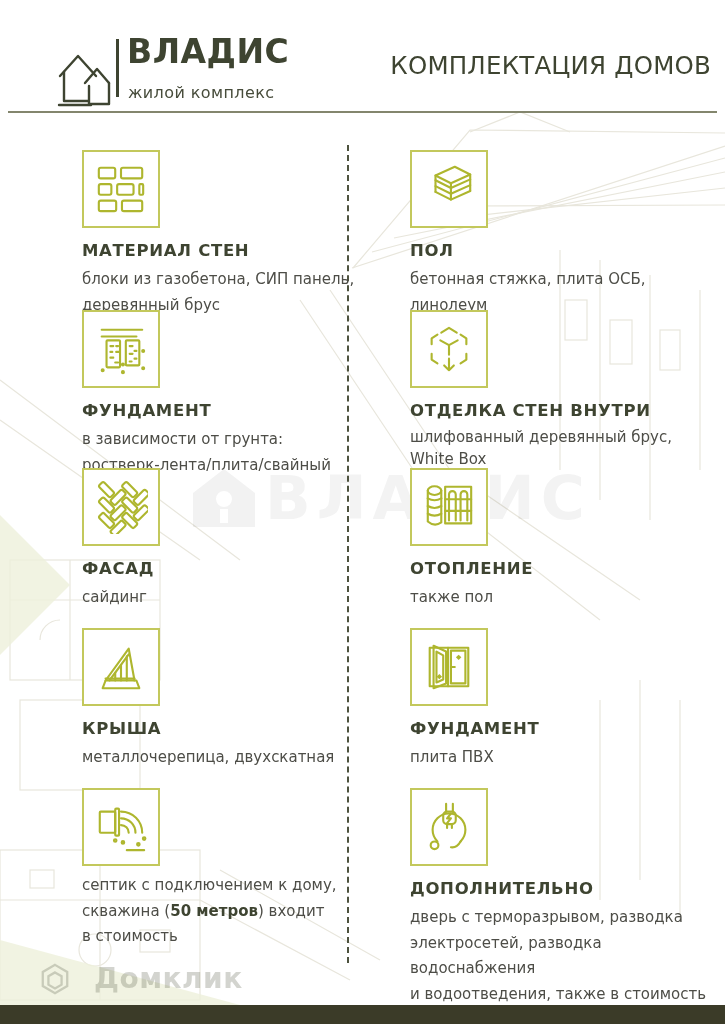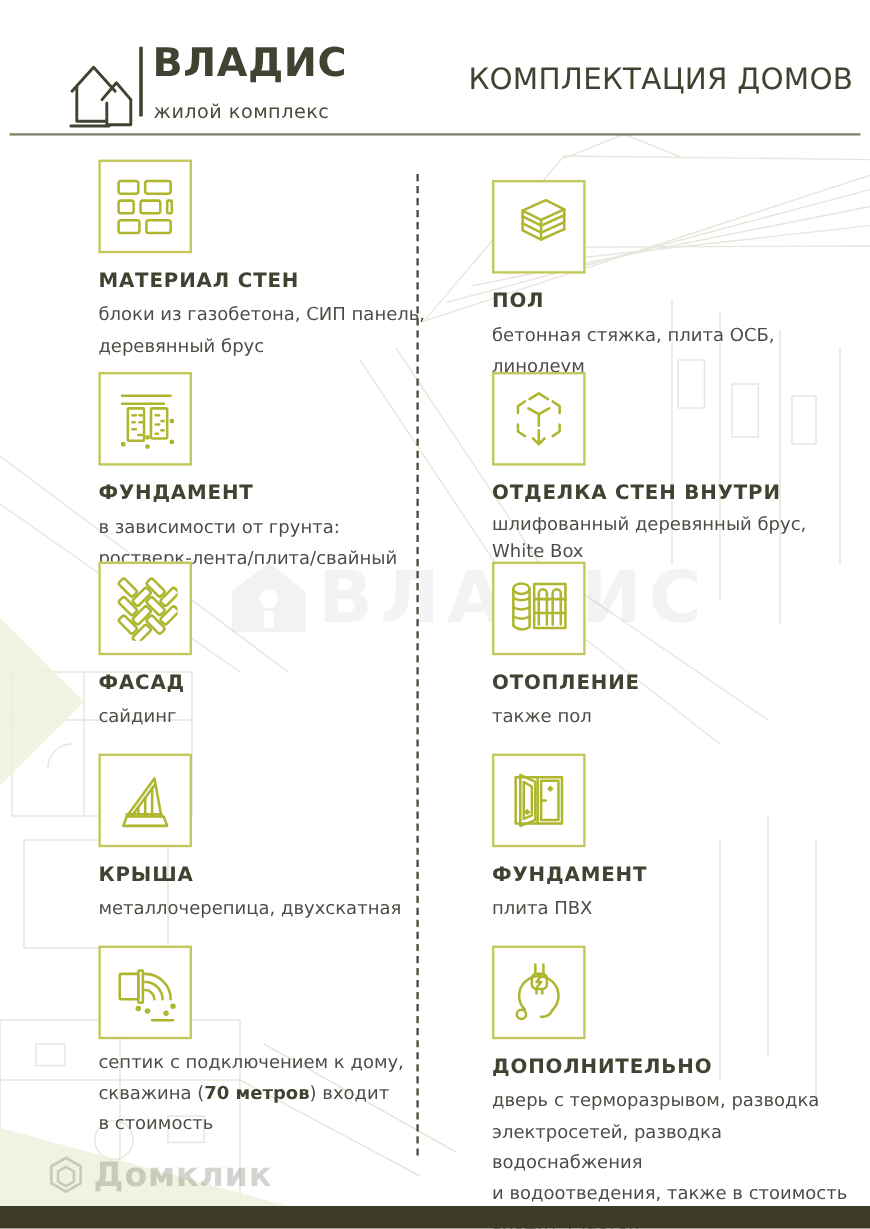--- a/index.html
+++ b/index.html
@@ -2,21 +2,21 @@
 <html><head>
 <meta charset="utf-8">
 <style>
   html,body{margin:0;padding:0;background:#ffffff;}
   .page{position:relative;width:725px;height:1024px;background:#ffffff;overflow:hidden;
         font-family:"DejaVu Sans","Liberation Sans",sans-serif;color:#3e4431;}
   .bg-svg{position:absolute;left:0;top:0;z-index:0;}
   
   .wm-center{position:absolute;left:193px;top:468px;display:flex;align-items:center;gap:10px;z-index:1;}
   .wm-center .wm-text{font-size:60px;font-weight:800;letter-spacing:6px;color:rgba(40,42,34,0.055);line-height:1;}
-  .wm-bottom{position:absolute;left:40px;top:963px;display:flex;align-items:center;gap:8px;z-index:1;}
+  .wm-bottom{position:absolute;left:40px;top:963px;display:flex;align-items:center;gap:24px;z-index:1;}
   .wm-bottom .wm-text{font-size:28px;font-weight:700;color:rgba(80,82,64,0.25);letter-spacing:0.5px;line-height:1;}
   
   .logo-houses{position:absolute;left:57px;top:46px;z-index:3;}
   .logo-divider{position:absolute;left:116px;top:39px;width:2.5px;height:58px;background:#3e4431;z-index:3;}
   .logo-title{position:absolute;left:127px;top:32px;font-size:33px;font-weight:800;letter-spacing:0.5px;color:#3e4431;z-index:3;}
   .logo-sub{position:absolute;left:128px;top:83px;font-size:16px;letter-spacing:0.4px;color:#474c3b;z-index:3;}
   .page-title{position:absolute;right:14px;top:51px;font-size:24.5px;font-weight:400;letter-spacing:0.2px;color:#3e4431;z-index:3;}
   .header-rule{position:absolute;left:8px;top:111px;width:709px;height:2px;background:#83866d;z-index:2;}
   
   .col-sep{position:absolute;left:347px;top:145px;height:818px;width:0;border-left:2px dashed #4d523e;z-index:2;}
@@ -96,21 +96,21 @@
     </g>
   </svg>
   <div class="logo-divider"></div>
   <div class="logo-title">ВЛАДИС</div>
   <div class="logo-sub">жилой комплекс</div>
   <div class="page-title">КОМПЛЕКТАЦИЯ ДОМОВ</div>
   <div class="header-rule"></div>
 
   <div class="col-sep"></div>
 
-  <div class="item left" style="top:133px">
+  <div class="item left" style="top:150px">
     <div class="icon-box">
       <svg class="icon-svg" width="54" height="54" viewBox="0 0 56 56">
         <rect x="5" y="6" width="17" height="11" rx="2"></rect>
         <rect x="28" y="6" width="22" height="11" rx="2"></rect>
         <rect x="5" y="23" width="13" height="11" rx="2"></rect>
         <rect x="24" y="23" width="17" height="11" rx="2"></rect>
         <rect x="47" y="23" width="4" height="11" rx="1"></rect>
         <rect x="5" y="40" width="18" height="11" rx="2"></rect>
         <rect x="29" y="40" width="21" height="11" rx="2"></rect>
       </svg>
@@ -183,21 +183,21 @@
         <path d="M28,19 A15,15 0 0 1 43,34"></path>
         <path d="M28,26 A8,8 0 0 1 36,34"></path>
         <circle cx="52" cy="40" r="1.3"></circle>
           <circle cx="46" cy="46" r="1.3"></circle>
         <circle cx="30" cy="44" r="1.3"></circle>
           <circle cx="22" cy="42" r="1.3"></circle>
         <path d="M34,52 H52"></path>
       </svg>
     </div>
     <div class="item-desc"><span>септик с подключением к дому,
-скважина (</span><b>70 метров</b><span>) входит
+скважина (</span><b>50 метров</b><span>) входит
 в стоимость</span></div>
   </div>
 
   <div class="item right" style="top:150px">
     <div class="icon-box">
       <svg class="icon-svg" width="54" height="54" viewBox="0 0 56 56">
         <polygon points="14,14 34,5 50,13 30,22"></polygon>
         <path d="M14,14 V31 M30,22 V39 M50,13 V30"></path>
         <path d="M14,19 L30,27 L50,18"></path>
         <path d="M14,25 L30,33 L50,24"></path>

